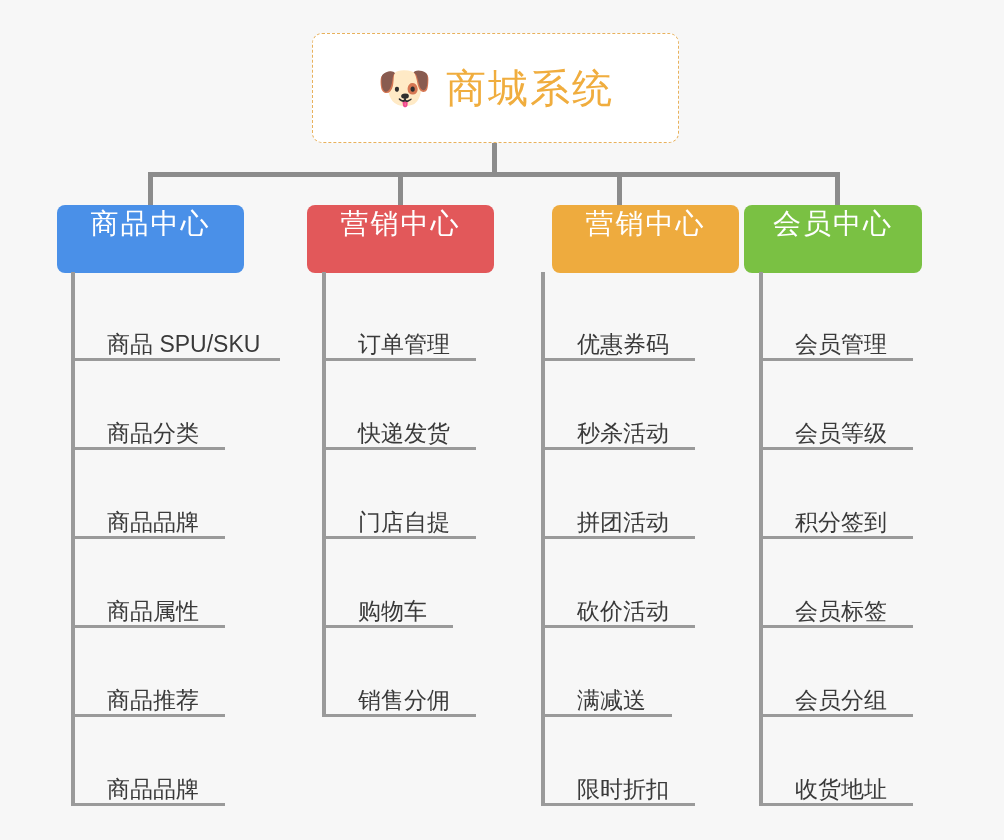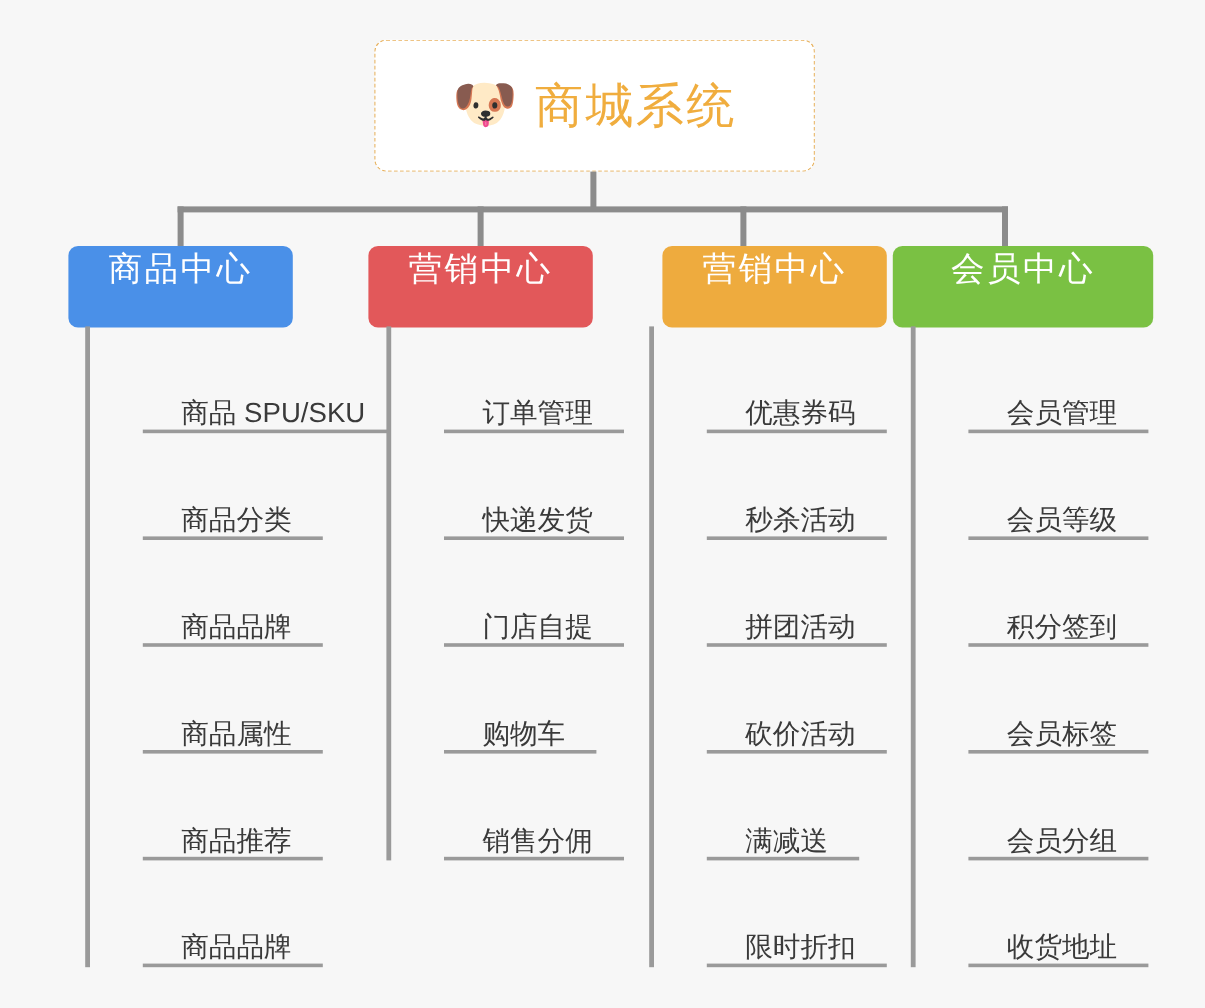--- a/index.html
+++ b/index.html
@@ -60,21 +60,20 @@
     position: absolute;
     top: 272px;
     border-left: 4px solid #9a9a9a;
     padding-left: 0;
   }
   .leaf {
     position: relative;
     height: 89px;
     display: flex;
     align-items: flex-end;
-    margin-left: 44px;
   }
   .leaf-label {
     font-size: 23px;
     color: #3a3a3a;
     white-space: nowrap;
     padding: 0 6px 4px 32px;
     line-height: 1.1;
   }
   .leaf-rule {
     position: absolute;
@@ -104,21 +103,21 @@
 
   <div class="cat-box" style="left:57px; top:205px; width:187px; background:#4a90e8;">
     <span class="cat-label">商品中心</span>
   </div>
   <div class="cat-box" style="left:307px; top:205px; width:187px; background:#e2585a;">
     <span class="cat-label">营销中心</span>
   </div>
   <div class="cat-box" style="left:526px; top:205px; width:187px; background:#eeab3e;margin-left:26px;">
     <span class="cat-label">营销中心</span>
   </div>
-  <div class="cat-box" style="left:744px; top:205px; width:217px; background:#7ac143;">
+  <div class="cat-box" style="left:744px; top:205px; width:178px; background:#7ac143;">
     <span class="cat-label">会员中心</span>
   </div>
 
   <div class="col" style="left:71px;">
     <div class="leaf">
         <span class="leaf-label">商品 SPU/SKU</span>
         <span class="leaf-rule" style="width:205px;"></span>
       </div>
     <div class="leaf">
         <span class="leaf-label">商品分类</span>

